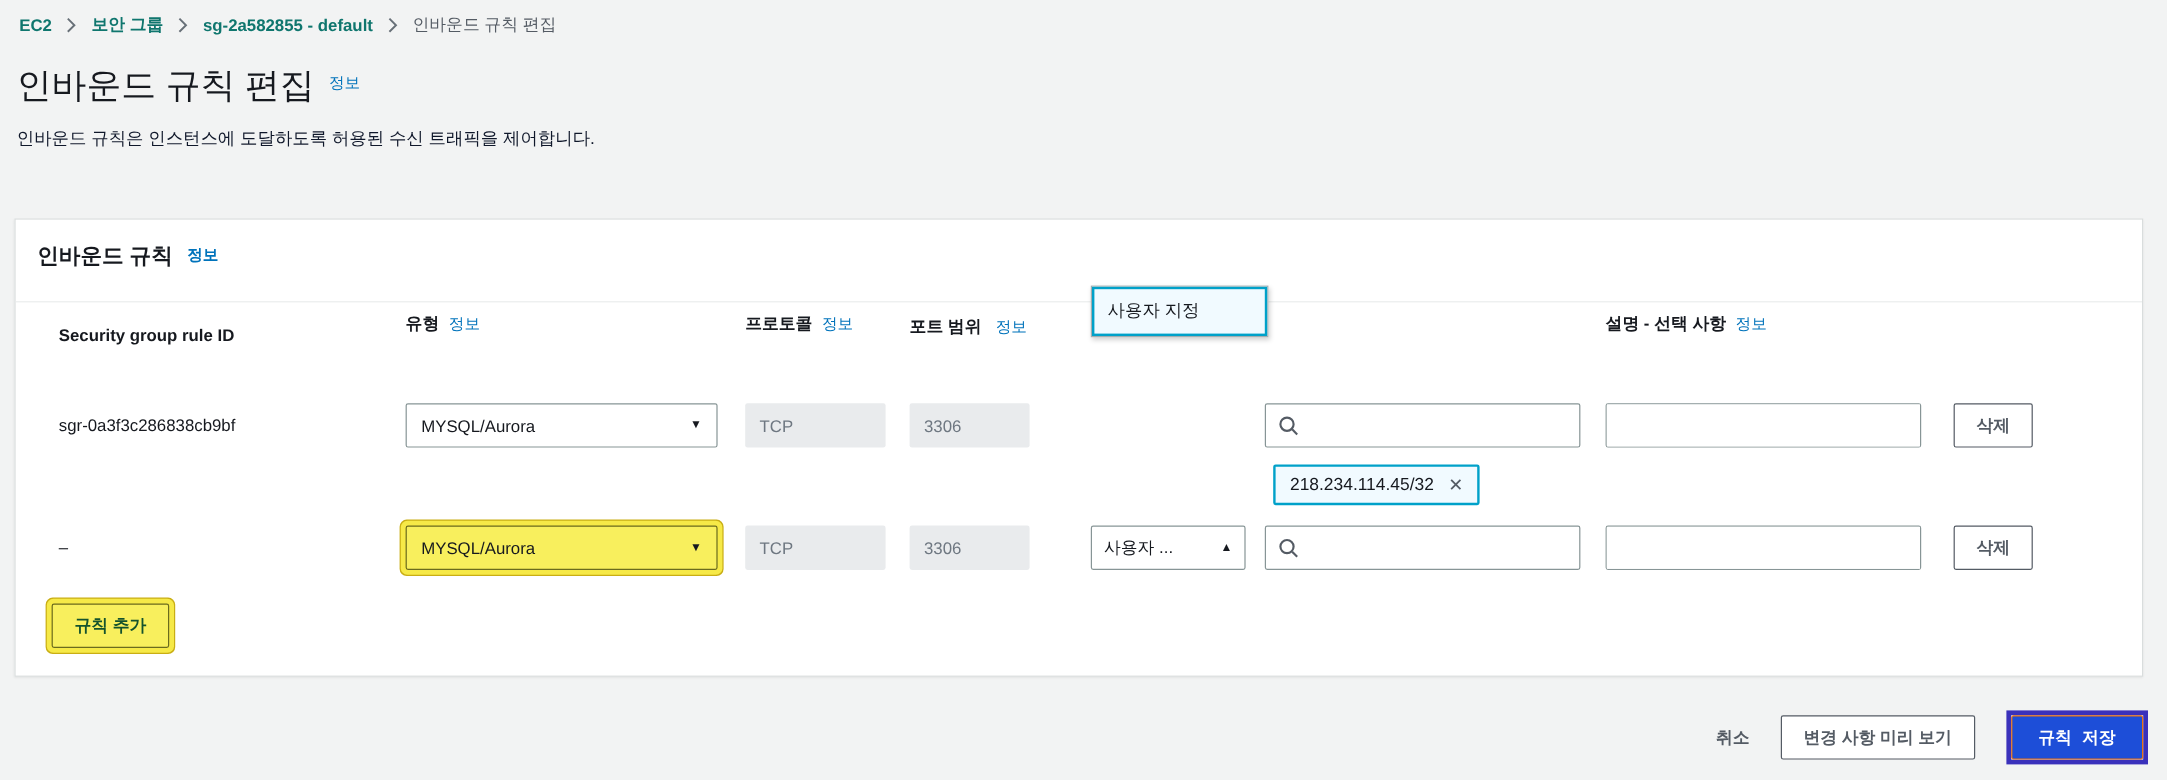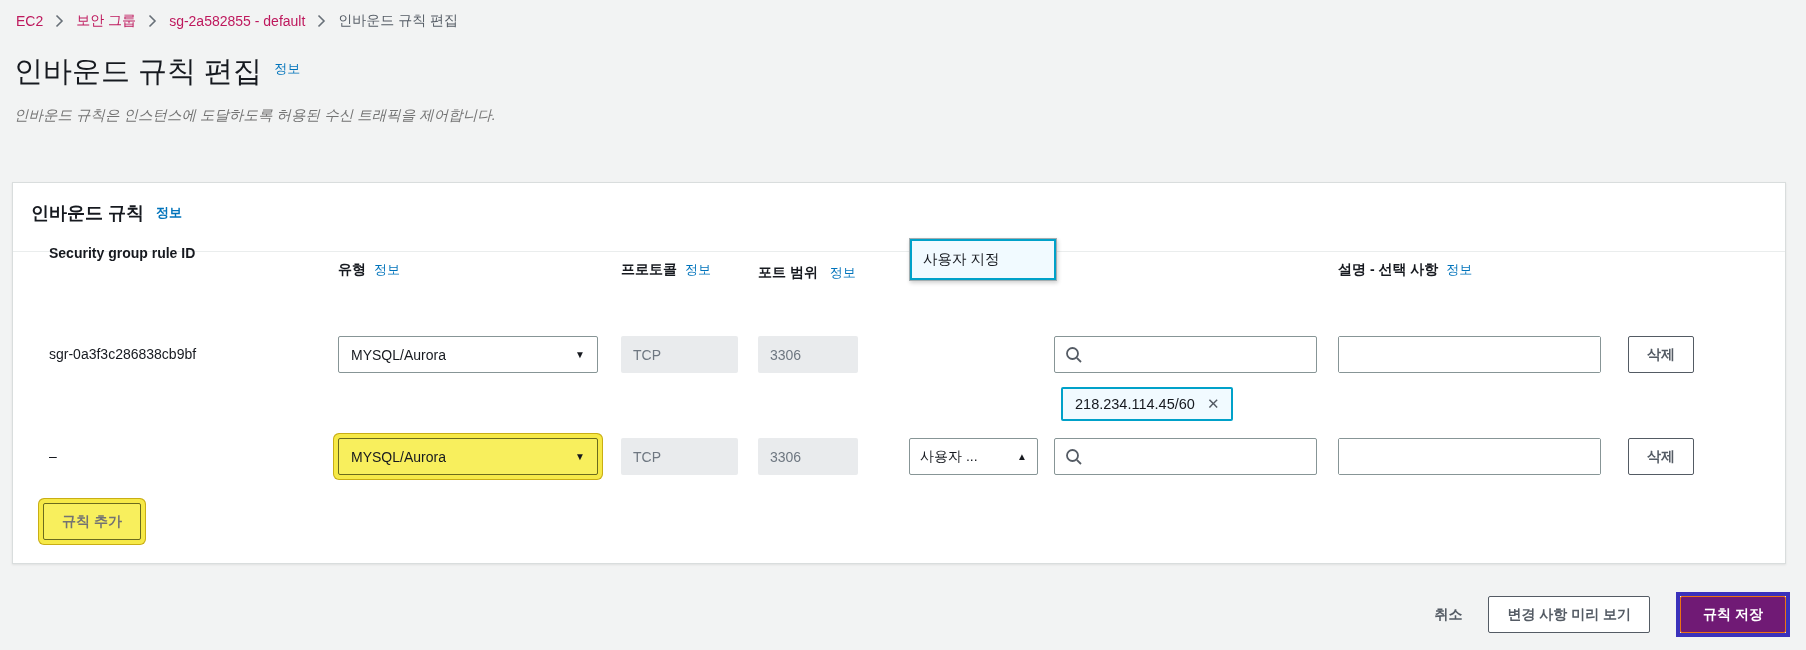--- a/index.html
+++ b/index.html
@@ -6,32 +6,32 @@
   html,body { width:1806px; height:650px; }
   body {
     font-family:"Liberation Sans","DejaVu Sans",sans-serif;
     background:#f2f3f3;
     color:#16191f;
     font-size:14px;
     position:relative;
     overflow:hidden;
   }
   .abs { position:absolute; }
-  a.blue { color:#be185d; text-decoration:none; cursor:pointer; }
+  a.blue { color:#0f766e; text-decoration:none; cursor:pointer;font-weight:bold; }
   .info-link { color:#0073bb; font-size:13px; text-decoration:none; cursor:pointer; }
 
   
   .breadcrumb { left:16px; top:12px; display:flex; align-items:center; gap:10px; font-size:14px; }
   .crumb-sep { display:inline-flex; align-items:center; margin:0 2px; }
   .crumb-current { color:#545b64; }
 
   
   .page-title { left:14px; top:52px; font-size:29px; font-weight:500; color:#16191f; display:flex; align-items:flex-start; gap:12px; }
   .page-title .info-link { margin-top:8px; }
-  .page-desc { left:14px; top:106px; font-size:14.5px; color:#737373;font-style:italic; }
+  .page-desc { left:14px; top:106px; font-size:14.5px; color:#0f172a; }
 
   
   .panel { left:12px; top:182px; width:1774px; height:382px; background:#ffffff;
            border:1px solid #d9dddd; box-shadow:0 1px 2px rgba(0,0,0,.08); }
   .panel-title { left:18px; top:18px; font-size:18px; font-weight:700; display:flex; gap:12px; align-items:center; }
   .panel-divider { left:0; top:68px; width:100%; border-top:1px solid #eaeded; }
 
   .col-head { font-weight:700; font-size:14px; color:#16191f; }
   .col-head .info-link { font-weight:400; margin-left:8px; }
 
@@ -43,21 +43,21 @@
   .dis-field { height:37px; display:flex; align-items:center; padding:0 12px;
                background:#e9ebed; color:#6e7781; border-radius:2px; font-size:14px; }
   .inp { height:37px; background:#fff; border:1px solid #879596; border-radius:2px; }
   .search-box { display:flex; align-items:center; padding:0 10px; gap:8px; }
   .search-box input { border:none; outline:none; flex:1; font-size:14px; font-family:inherit; background:transparent; }
   input.plain { width:100%; height:100%; border:none; outline:none; padding:0 12px; font-size:14px; font-family:inherit; }
 
   .btn { display:inline-flex; align-items:center; justify-content:center; height:37px;
          padding:0 18px; background:#fff; border:1px solid #545b64; border-radius:2px;
          font-size:14px; font-weight:700; color:#545b64; cursor:pointer; font-family:inherit; }
-  .btn-primary { background:#701a75; border-color:#ec7211; color:#ffffff; }
+  .btn-primary { background:#1d4ed8; border-color:#ec7211; color:#ffffff;font-family:Liberation Mono, monospace; }
   .link-btn { font-size:14px; font-weight:700; color:#545b64; cursor:pointer; }
 
   
   .hl-box { background:#f8ef5d; border:1px solid #6b6b1d; box-shadow:0 0 0 4px #f6e947, 0 0 0 5px #c9ae14; }
   .hl-fill { background:#f8ef5d !important; }
 
   
   .dd { background:#fff; border:1px solid #a2adb0; box-shadow:1px 2px 4px rgba(0,0,0,.18); z-index:6; width:148px; }
   .dd-item { padding:7px 11px; font-size:14.5px; line-height:1.6; color:#16191f; cursor:pointer; background:#fff; }
   .dd-item.opt-selected { background:#f1faff; border:2px solid #00a1c9; }
@@ -103,21 +103,21 @@
 <p class="abs page-desc">인바운드 규칙은 인스턴스에 도달하도록 허용된 수신 트래픽을 제어합니다.</p>
 
 <section class="abs panel">
 
   <div class="abs panel-title">
     <span>인바운드 규칙</span>
     <a class="info-link">정보</a>
   </div>
   <div class="abs panel-divider"></div>
 
-  <div class="abs col-head" style="left:36px; top:62px;">Security group rule ID</div>
+  <div class="abs col-head" style="left:36px; top:88px;">Security group rule ID</div>
   <div class="abs col-head" style="left:325px; top:78px;">
     <span>유형</span><a class="info-link">정보</a>
   </div>
   <div class="abs col-head" style="left:608px; top:78px;">
     <span>프로토콜</span><a class="info-link">정보</a>
   </div>
   <div class="abs col-head" style="left:745px; top:78px; width:104px; line-height:1.6;">
     <span>포트 범위</span> <a class="info-link">정보</a>
   </div>
   <div class="abs col-head" style="left:1325px; top:78px;">
@@ -140,21 +140,21 @@
           </svg>
       </span>
       <input type="text" style="">
     </div>
     <div class="abs inp" style="left:1325px; top:153px; width:263px;">
       <input class="plain" type="text" style="">
     </div>
     <button class="abs btn" style="left:1615px; top:153px;">삭제</button>
 
     <div class="abs chip" style="left:1048px; top:204px;">
-      <span>218.234.114.45/60</span>
+      <span>218.234.114.45/32</span>
       <span class="x">✕</span>
     </div>
   </div>
 
   <div>
     <div class="abs" style="left:36px; top:265px;">–</div>
     <div class="abs sel hl-box" style="left:325px; top:255px; width:260px;">
       <span>MYSQL/Aurora</span>
       <span class="caret">▼</span>
     </div>
@@ -176,21 +176,21 @@
     <div class="abs inp" style="left:1325px; top:255px; width:263px;">
       <input class="plain" type="text" style="">
     </div>
     <button class="abs btn" style="left:1615px; top:255px;">삭제</button>
   </div>
 
   <div class="abs dd" style="left:896px; top:55px;">
     <div class="dd-item opt-selected">사용자 지정</div>
   </div>
 
-  <button class="abs btn hl-box hl-fill" style="left:30px; top:320px; color:#737373;">규칙 추가</button>
+  <button class="abs btn hl-box hl-fill" style="left:30px; top:320px; color:#14532d;">규칙 추가</button>
 </section>
 
 <div class="abs" style="left:0; top:592px; width:1790px; display:flex; justify-content:flex-end; align-items:center; gap:26px;">
   <span class="link-btn">취소</span>
   <button class="btn">변경 사항 미리 보기</button>
   <span class="save-wrap">
     <button class="btn btn-primary" style="padding:0 22px;">규칙 저장</button>
   </span>
 </div>
 

